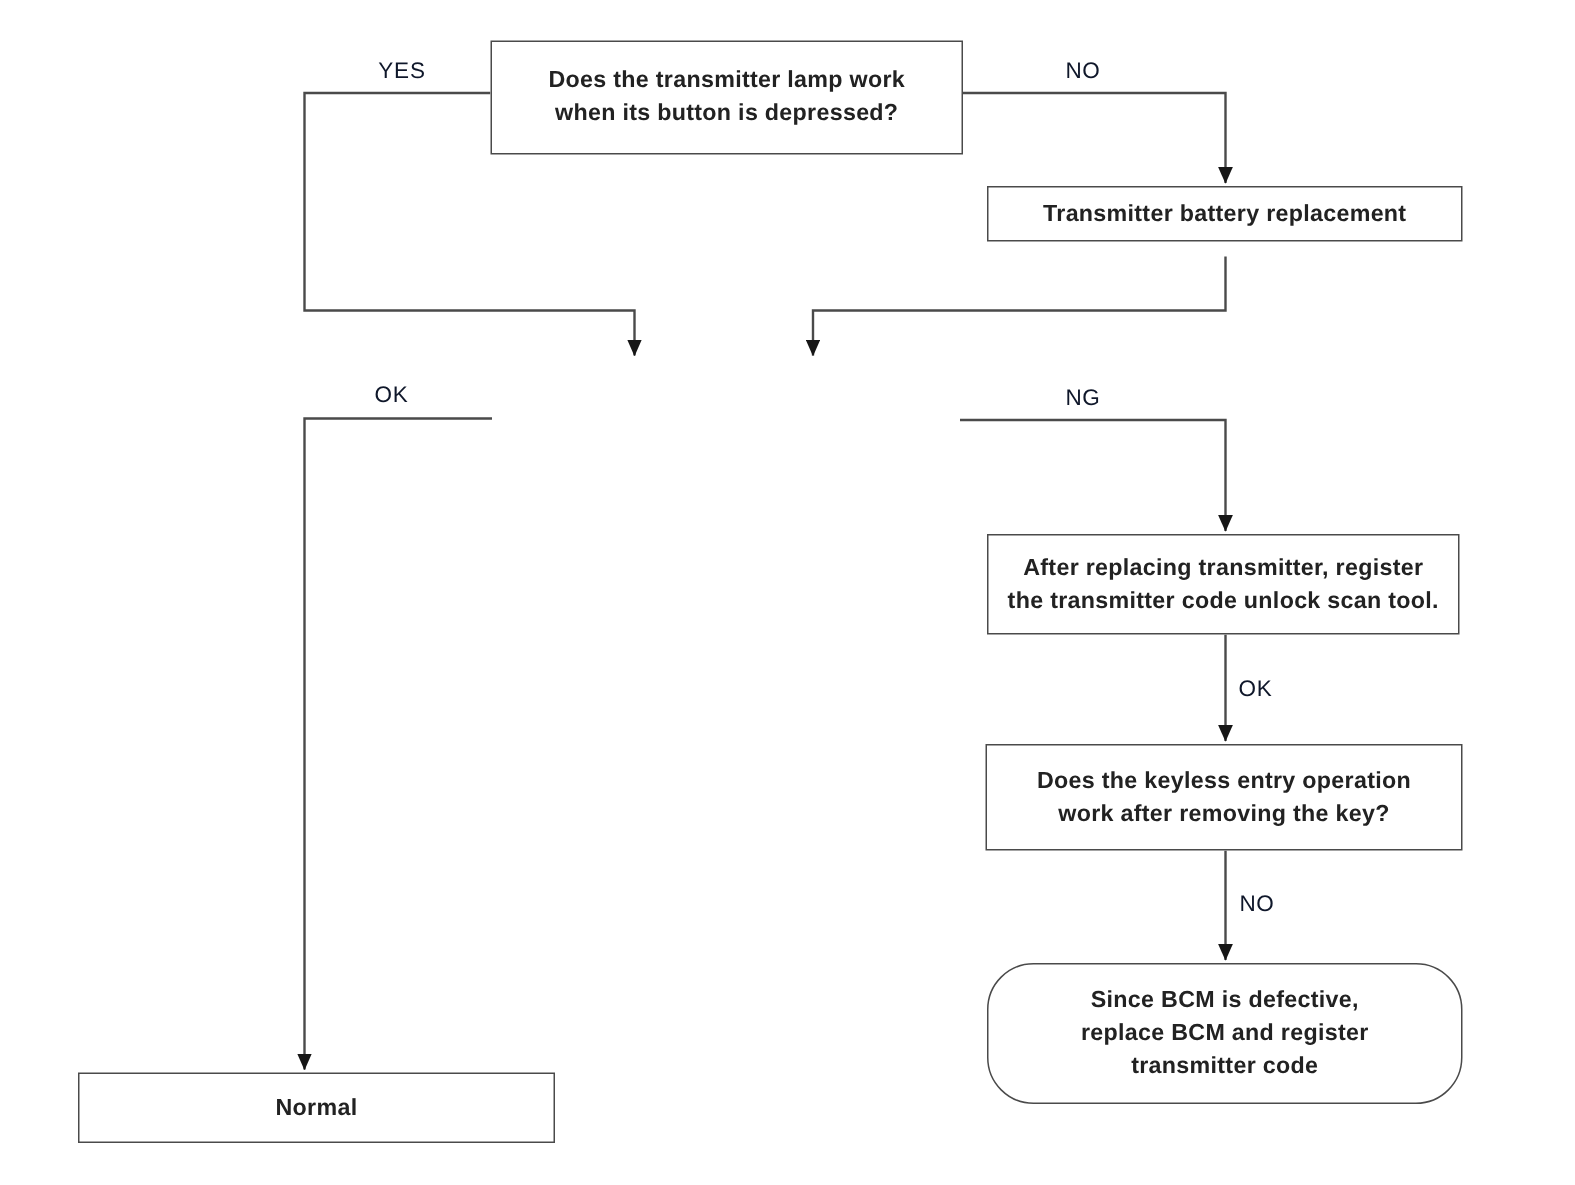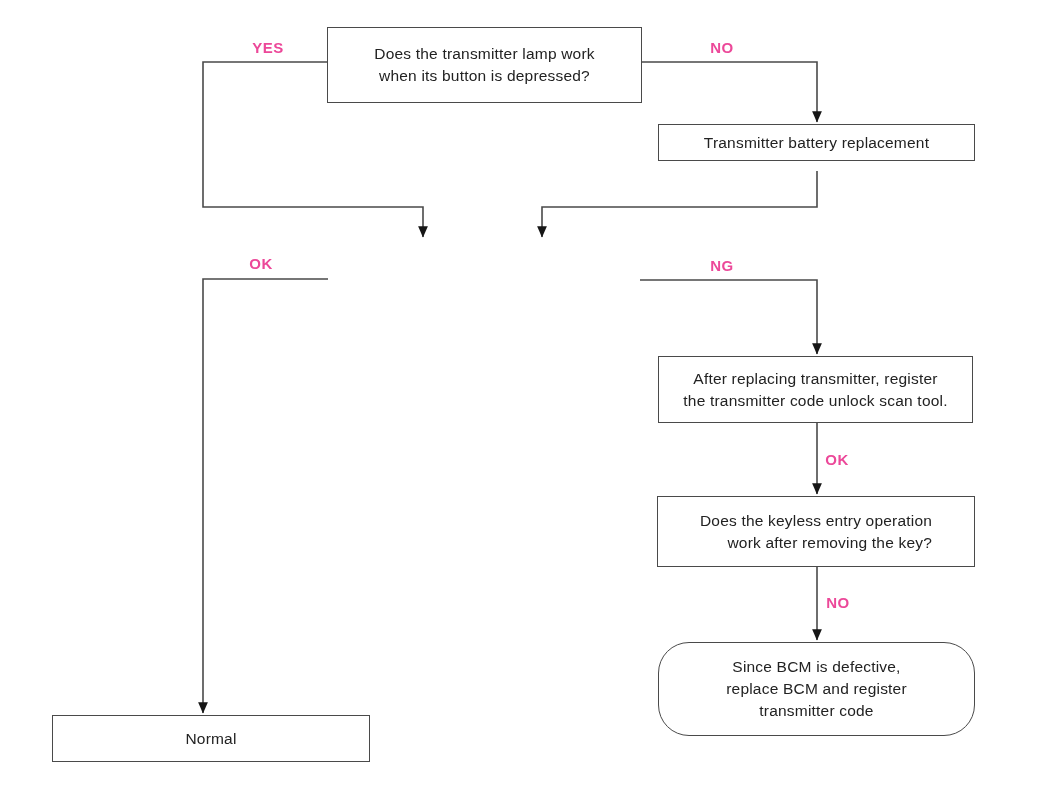--- a/index.html
+++ b/index.html
@@ -30,27 +30,28 @@
     background: #ffffff;
     display: flex;
     align-items: center;
     justify-content: center;
     text-align: center;
     font-size: 15.5px;
     line-height: 1.42;
     color: #222222;
     white-space: pre-line;
     letter-spacing: 0.2px;
+    font-weight: bold;
   }
   .edge-label {
     position: absolute;
     transform: translateX(-50%);
     font-size: 15px;
-    font-weight: bold;
-    color: #ec4899;
+    font-weight: normal;
+    color: #0f172a;
     letter-spacing: 0.5px;
     white-space: nowrap;
   }
 </style>
 </head>
 <body>
 
 <div id="canvas">
 
   <svg id="connectors" viewBox="0 0 1050 790" xmlns="http://www.w3.org/2000/svg">
@@ -77,21 +78,21 @@
 
   <div class="node" style="left:327px; top:27px; width:315px; height:76px;">Does the transmitter lamp work
 when its button is depressed?</div>
 
   <div class="node" style="left:658px; top:124px; width:317px; height:37px;">Transmitter battery replacement</div>
 
 
   <div class="node" style="left:658px; top:356px; width:315px; height:67px;">After replacing transmitter, register
 the transmitter code unlock scan tool.</div>
 
-  <div class="node" style="left:657px; top:496px; width:318px; height:71px;text-align:right;">Does the keyless entry operation
+  <div class="node" style="left:657px; top:496px; width:318px; height:71px;">Does the keyless entry operation
 work after removing the key?</div>
 
   <div class="node" style="left:658px; top:642px; width:317px; height:94px;border-radius:31px;">Since BCM is defective,
 replace BCM and register
 transmitter code</div>
 
   <div class="node" style="left:52px; top:715px; width:318px; height:47px;">Normal</div>
 
   <div class="edge-label" style="left:268px; top:39px;">YES</div>
 

